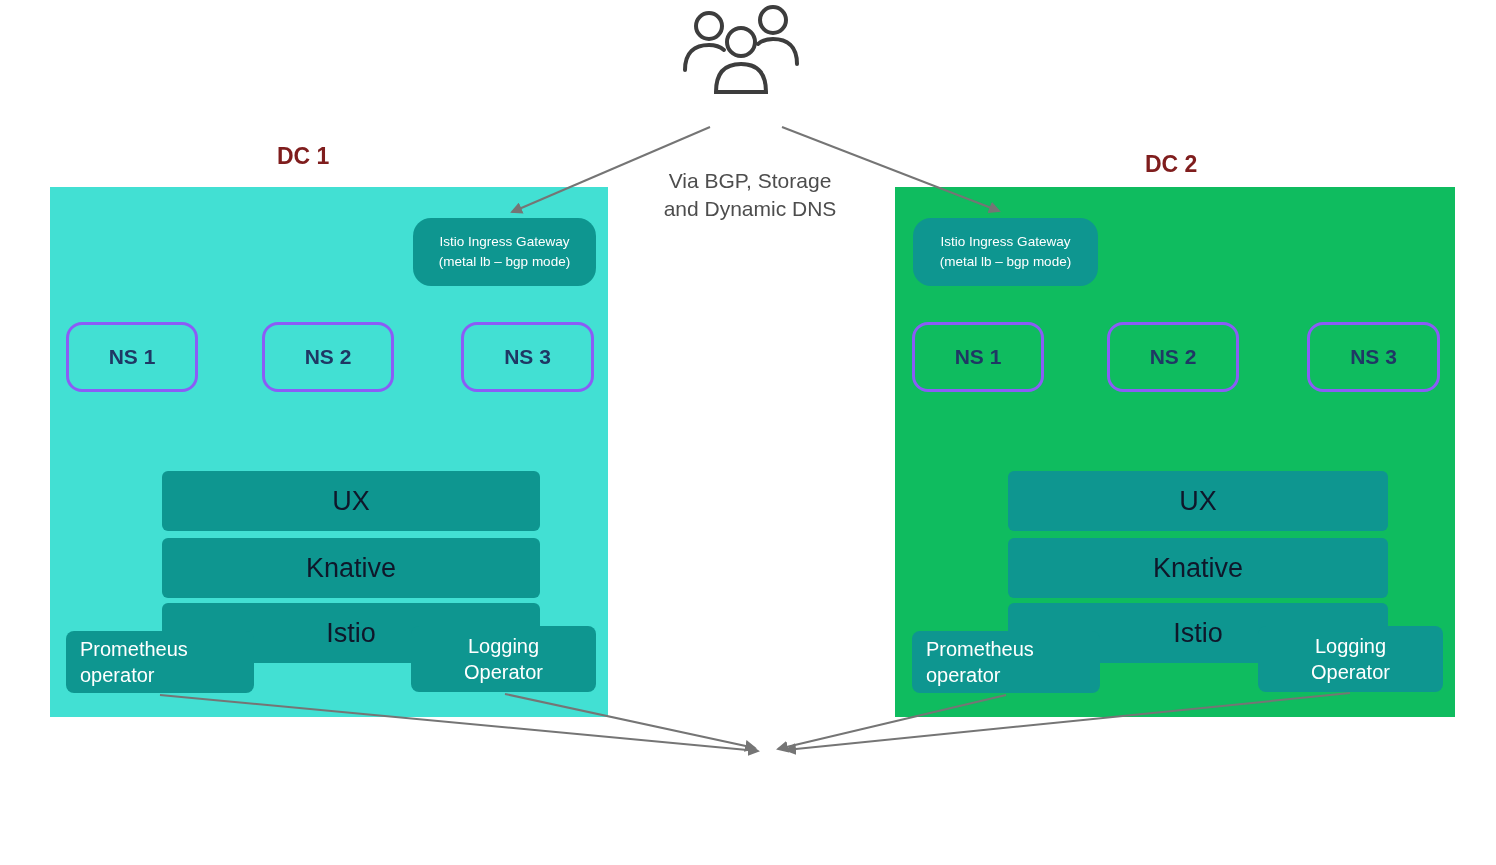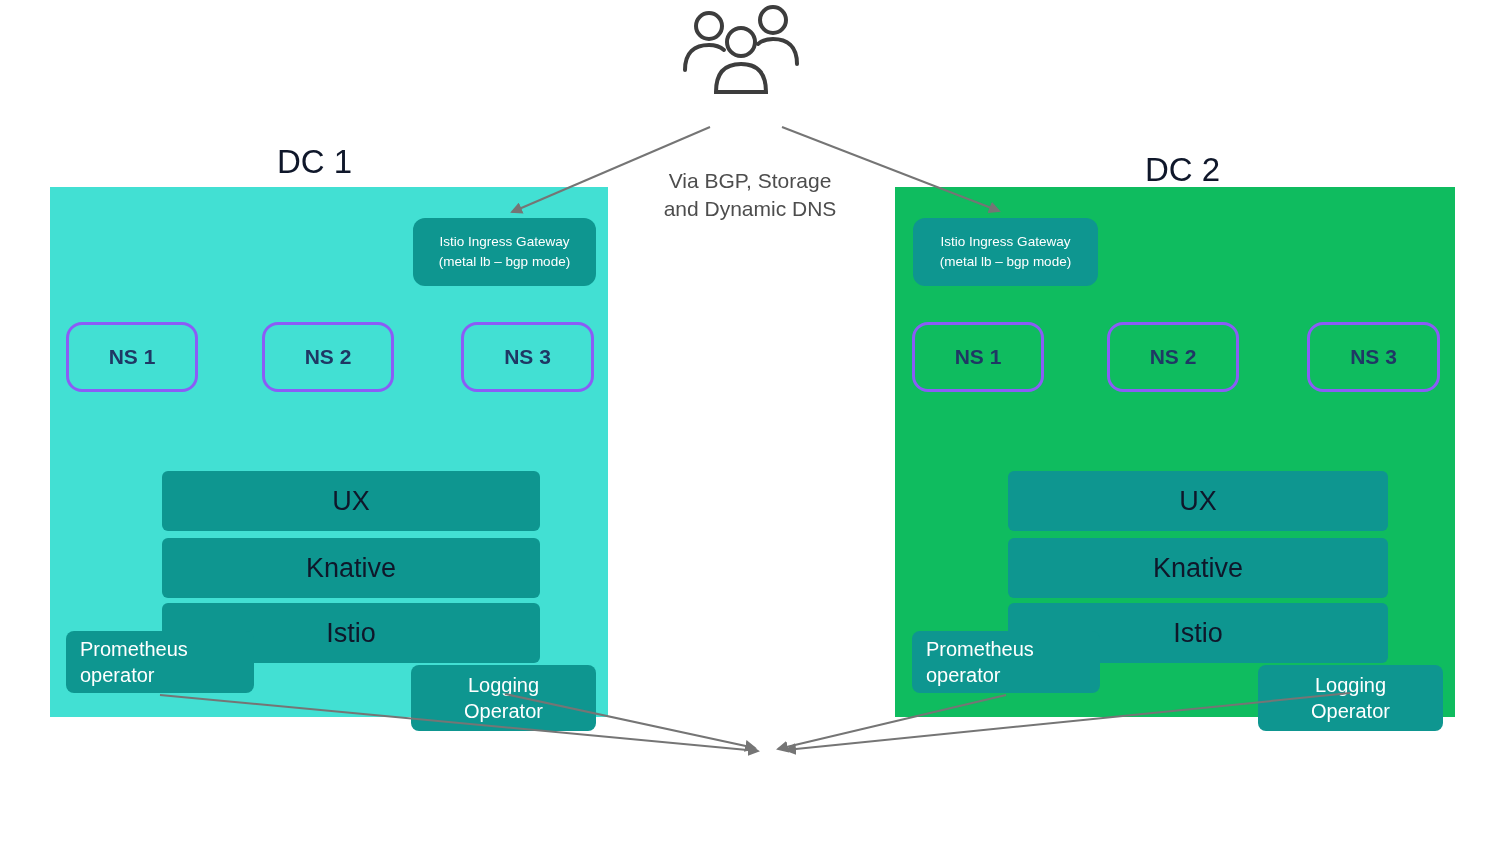--- a/index.html
+++ b/index.html
@@ -10,40 +10,40 @@
     overflow: hidden;
   }
   .canvas { position: relative; width: 1496px; height: 865px; }
 
   
   .users { position: absolute; left: 681px; top: 4px; width: 120px; height: 92px; }
   .users .stroke { fill: none; stroke: #3d3d3d; stroke-width: 4; stroke-linecap: round; }
   .users .fillw { fill: #ffffff; }
 
   
-  .dc-title { position: absolute; font-size: 33px; font-weight: normal; color: #0f172a; }
+  .dc-title { position: absolute; font-size: 23px; font-weight: bold; color: #7f1d1d; }
   .dc1-title { left: 277px; top: 143px; }
   .dc2-title { left: 1145px; top: 151px; }
 
   
   .note {
     position: absolute; left: 616px; top: 167px; width: 268px;
     text-align: center; font-size: 21px; color: #4d4d4d; line-height: 1.32;
   }
 
   
   .dc { position: absolute; top: 187px; height: 530px; }
   .dc1 { left: 50px;  width: 558px; background: var(--dc1-bg, #42E0D3); }
   .dc2 { left: 895px; width: 560px; background: var(--dc2-bg, #0FBC5F); }
 
   
   .gw {
     position: absolute; top: 31px; width: 183px; height: 68px;
     background: var(--inner-teal, #0E9690); color: #fff;
-    border-radius: 12px; font-size: 13.5px; line-height: 1.5; text-align: center;
+    border-radius: 18px; font-size: 13.5px; line-height: 1.5; text-align: center;
     display: flex; align-items: center; justify-content: center; padding: 16px 10px;
   }
   .dc1 .gw { left: 363px; }
   .dc2 .gw { left: 18px; width: 185px; }
 
   
   .ns {
     position: absolute; top: 135px; width: 132px; height: 70px;
     border: 3px solid #8b5cf6; border-radius: 16px;
     display: flex; align-items: center; justify-content: center;
@@ -67,21 +67,21 @@
     border-radius: 8px; font-size: 20px; line-height: 1.3;
   }
   .prom {
     left: 16px; top: 444px; width: 188px; height: 62px;
     display: flex; flex-direction: column; justify-content: center; padding-left: 14px;
   }
   .dc2 .prom { left: 17px; }
   .log {
     top: 439px; width: 185px; height: 66px;
     display: flex; align-items: center; justify-content: center;
-    text-align: center; padding: 0 28px; margin-top: 39px;
+    text-align: center; padding: 0 28px;
   }
   .dc1 .log { left: 361px; }
   .dc2 .log { left: 363px; }
 
   
   .storage {
     position: absolute; left: 369px; top: 756px; width: 799px; height: 91px;
     background: var(--storage-orange, #F5A62B); border-radius: 16px;
     color: #fff; font-size: 31px; font-weight: bold;
     display: flex; align-items: center; justify-content: center;

